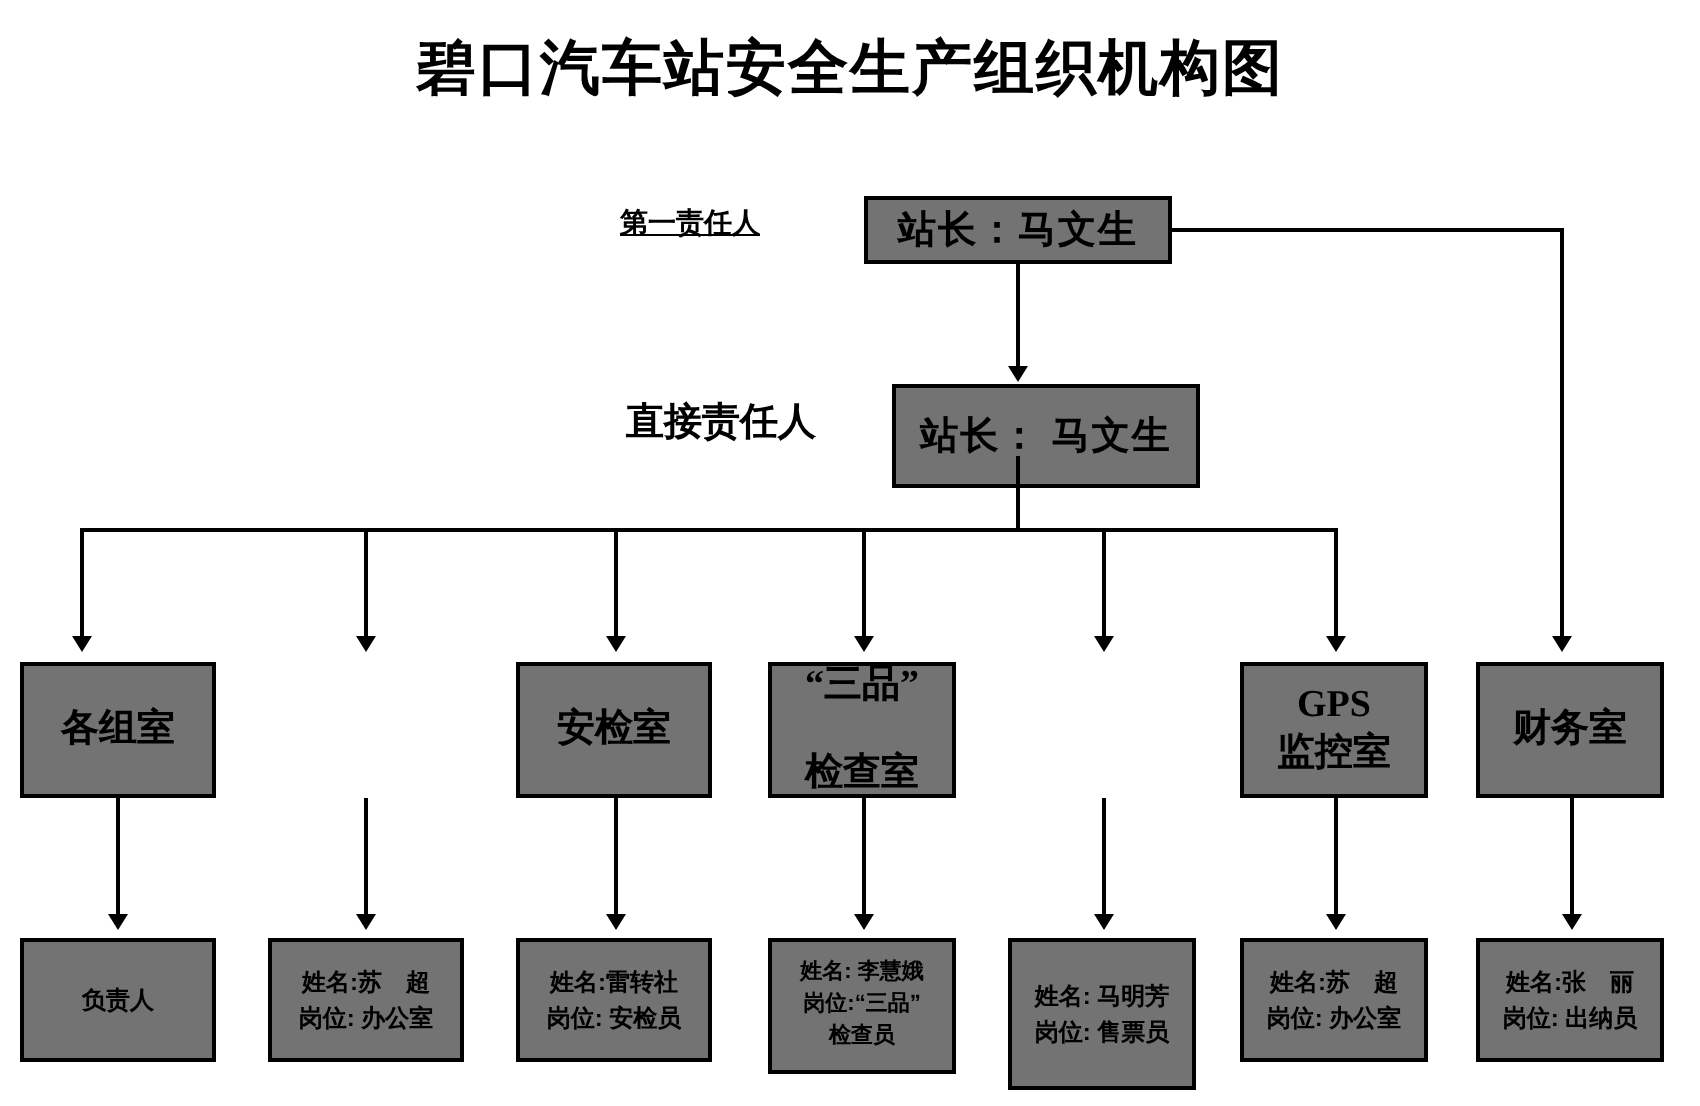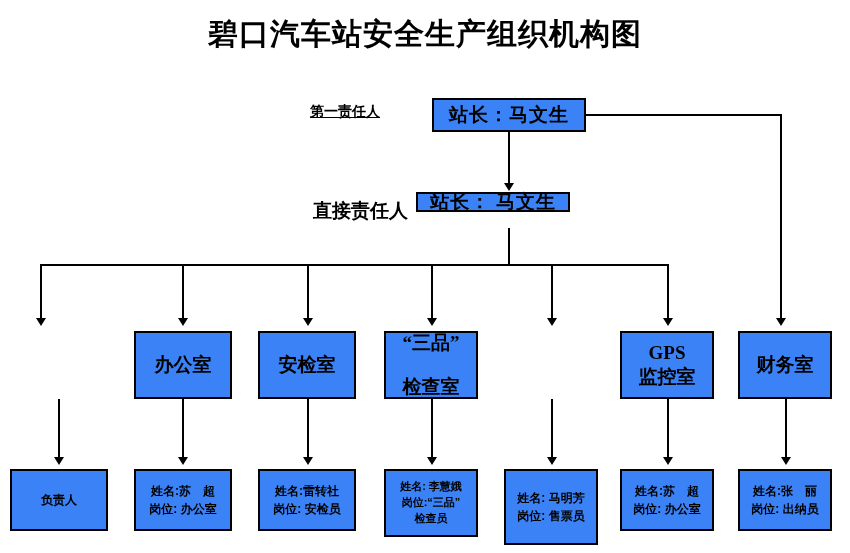--- a/index.html
+++ b/index.html
@@ -24,21 +24,21 @@
     font-size: 30px;
     font-weight: bold;
     letter-spacing: 1px;
     color: #000000;
     font-family: "Liberation Serif", serif;
   }
   .box {
     position: absolute;
     box-sizing: border-box;
     border: 2px solid #000000;
-    background: #3b82f6;
+    background: #737373;
     display: flex;
     flex-direction: column;
     align-items: center;
     justify-content: center;
     color: #000000;
     text-align: center;
   }
   .label {
     position: absolute;
     color: #000000;
@@ -95,21 +95,21 @@
 <div id="page">
 
   <div id="title">碧口汽车站安全生产组织机构图</div>
 
   <div class="label" style="left:310px; top:103px; font-size:14px;text-decoration:underline;">第一责任人</div>
 
   <div class="box top-box" style="left:432px; top:98px; width:154px; height:34px;">站长：马文生</div>
 
   <div class="label" style="left:313px; top:198px; font-size:19px;">直接责任人</div>
 
-  <div class="box top-box" style="left:416px; top:192px; width:154px; height:20px;">站长：  马文生</div>
+  <div class="box top-box" style="left:446px; top:192px; width:154px; height:52px;">站长：  马文生</div>
 
   <div class="line vline" style="left:508px; top:132px; height:52px;"></div>
   <div class="arrow" style="left:504px; top:183px;"></div>
 
   <div class="line hline" style="left:586px; top:114px; width:196px;"></div>
   <div class="line vline" style="left:780px; top:114px; height:206px;"></div>
   <div class="arrow" style="left:776px; top:318px;"></div>
 
   <div class="line vline" style="left:508px; top:228px; height:38px;"></div>
   <div class="line hline" style="left:40px; top:264px; width:628px;"></div>
@@ -125,22 +125,22 @@
 
   <div class="line vline" style="left:431px; top:264px; height:58px;"></div>
   <div class="arrow" style="left:427px; top:318px;"></div>
 
   <div class="line vline" style="left:551px; top:264px; height:58px;"></div>
   <div class="arrow" style="left:547px; top:318px;"></div>
 
   <div class="line vline" style="left:667px; top:264px; height:58px;"></div>
   <div class="arrow" style="left:663px; top:318px;"></div>
 
-  <div class="box dept-box" style="left:134px; top:331px; width:98px; height:68px;">
-    <span>办公室</span>
+  <div class="box dept-box" style="left:10px; top:331px; width:98px; height:68px;">
+    <span>各组室</span>
   </div>
   <div class="box dept-box" style="left:258px; top:331px; width:98px; height:68px;">
     <span>安检室</span>
   </div>
   <div class="box dept-box" style="left:384px; top:331px; width:94px; height:68px;gap:20px;">
     <span>“三品”</span>
     <span>检查室</span>
   </div>
   <div class="box dept-box" style="left:620px; top:331px; width:94px; height:68px;">
     <span>GPS</span>

